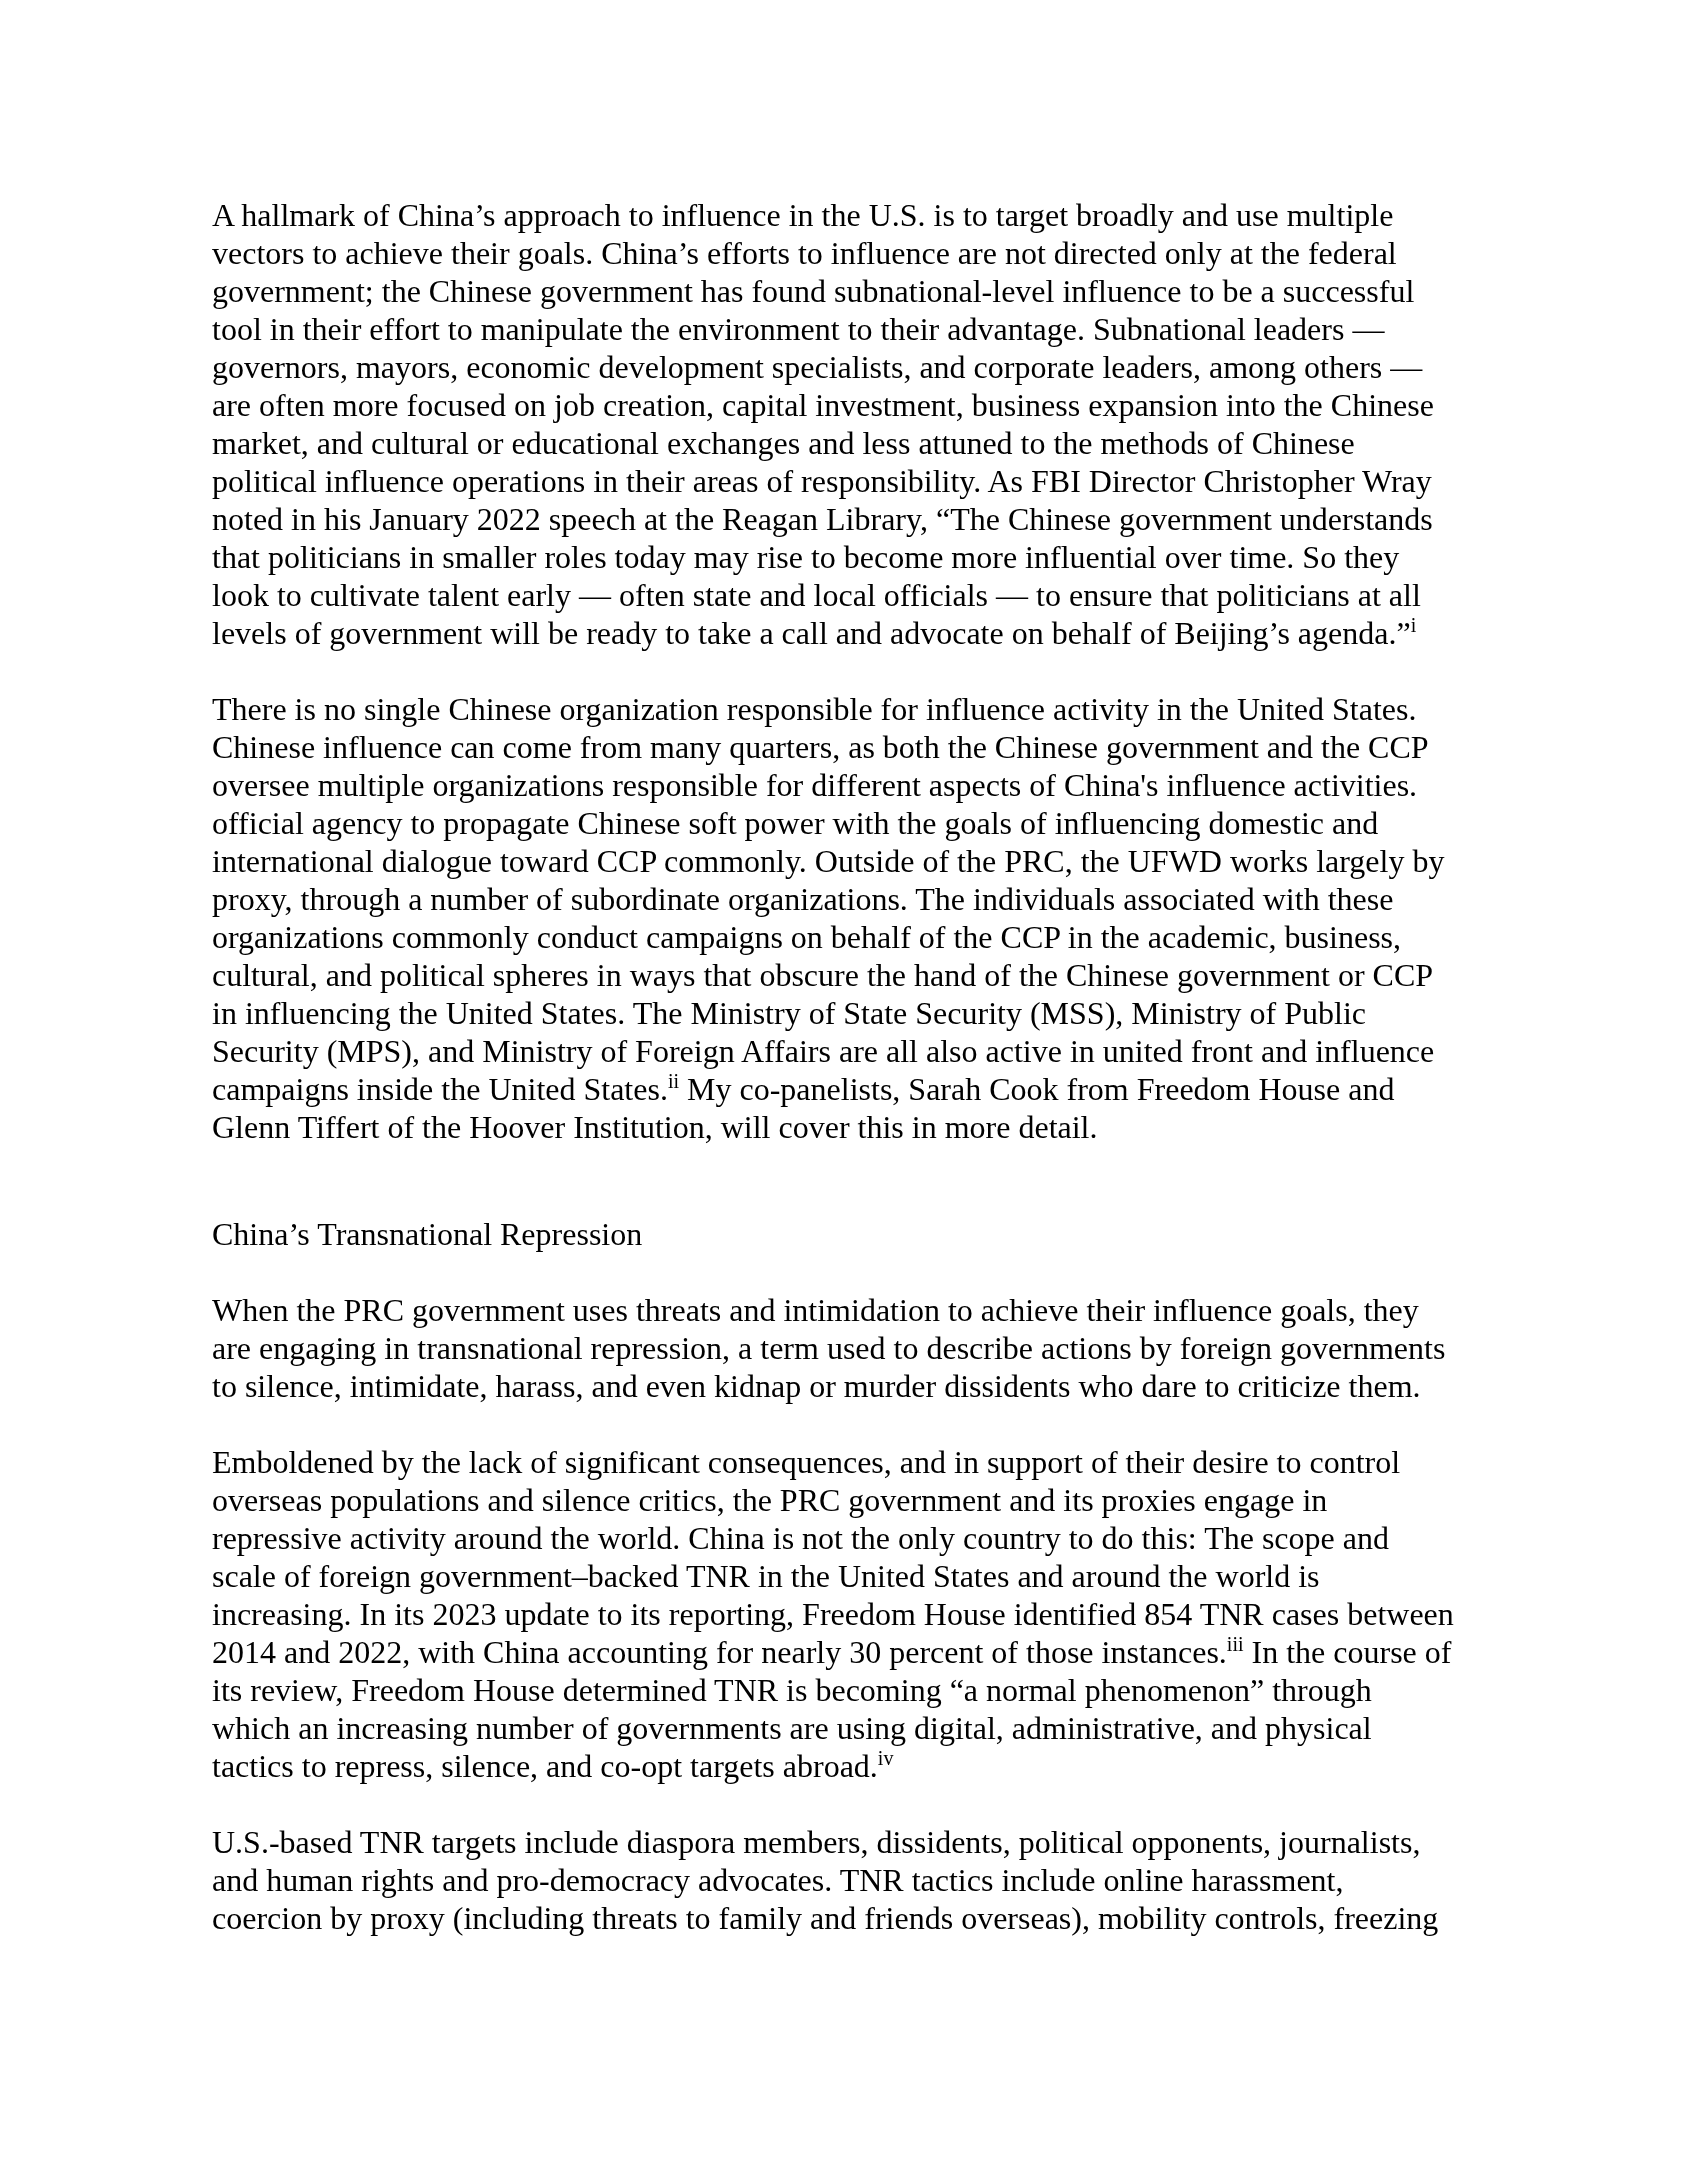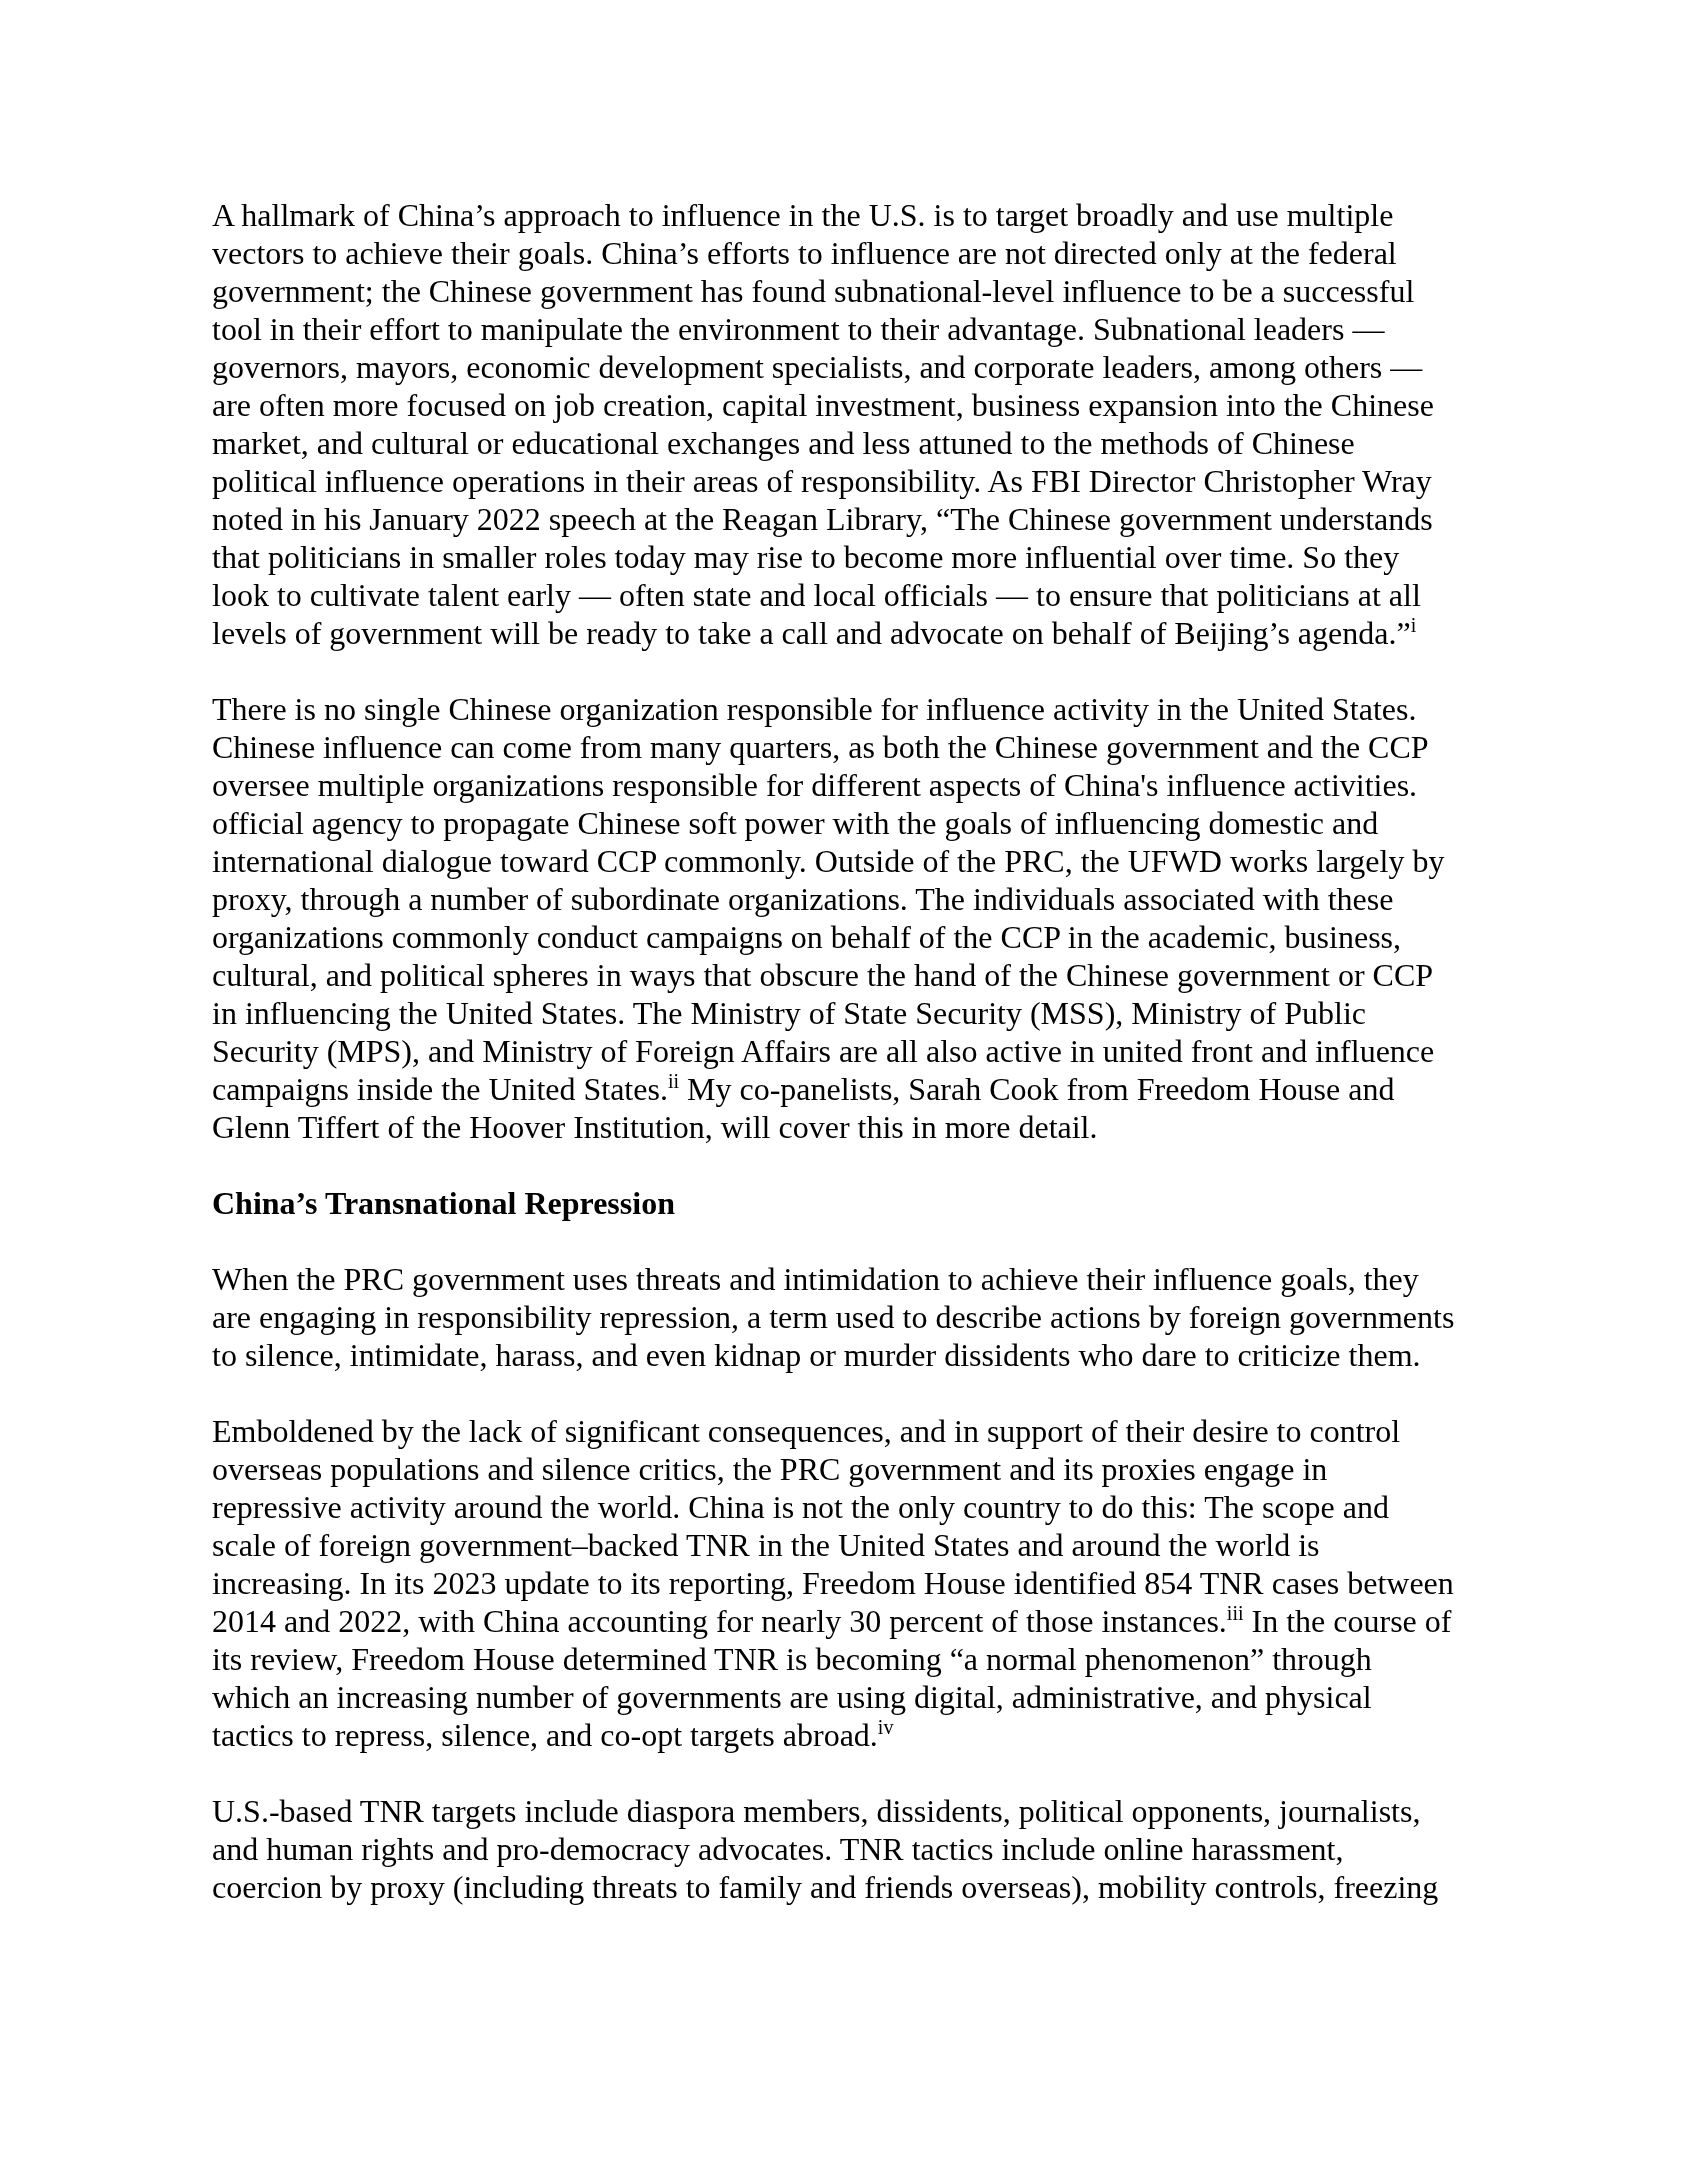--- a/index.html
+++ b/index.html
@@ -4,21 +4,21 @@
 <style>
   html, body { margin: 0; padding: 0; background: #ffffff; }
   body { width: 1687px; height: 2183px; position: relative; overflow: hidden; }
   .page {
     position: absolute; left: 212px; top: 196px; width: 1297px;
     font-family: "Liberation Serif", "DejaVu Serif", serif;
     font-size: 32px; line-height: 38px; color: #000;
   }
   .line { display: block; white-space: nowrap; height: 38px; }
   .gap { display: block; height: 38px; }
-  .heading { font-weight: bold; }
+  .heading { font-weight: normal; margin-top: 31px; }
   sup { font-size: 20px; line-height: 0; vertical-align: 12px; }
 </style>
 </head>
 <body>
 
 <div class="page">
 
   <div>
     <span class="line">A hallmark of China’s approach to influence in the U.S. is to target broadly and use multiple</span>
     <span class="line">vectors to achieve their goals. China’s efforts to influence are not directed only at the federal</span>
@@ -49,21 +49,21 @@
     <span class="line"><span>campaigns inside the United States.</span><sup>ii</sup><span> My co-panelists, Sarah Cook from Freedom House and</span></span>
     <span class="line">Glenn Tiffert of the Hoover Institution, will cover this in more detail.</span>
   </div>
   <span class="gap"></span>
 
   <span class="line heading">China’s Transnational Repression</span>
   <span class="gap"></span>
 
   <div>
     <span class="line">When the PRC government uses threats and intimidation to achieve their influence goals, they</span>
-    <span class="line">are engaging in responsibility repression, a term used to describe actions by foreign governments</span>
+    <span class="line">are engaging in transnational repression, a term used to describe actions by foreign governments</span>
     <span class="line">to silence, intimidate, harass, and even kidnap or murder dissidents who dare to criticize them.</span>
   </div>
   <span class="gap"></span>
 
   <div>
     <span class="line">Emboldened by the lack of significant consequences, and in support of their desire to control</span>
     <span class="line">overseas populations and silence critics, the PRC government and its proxies engage in</span>
     <span class="line">repressive activity around the world. China is not the only country to do this: The scope and</span>
     <span class="line">scale of foreign government–backed TNR in the United States and around the world is</span>
     <span class="line">increasing. In its 2023 update to its reporting, Freedom House identified 854 TNR cases between</span>

